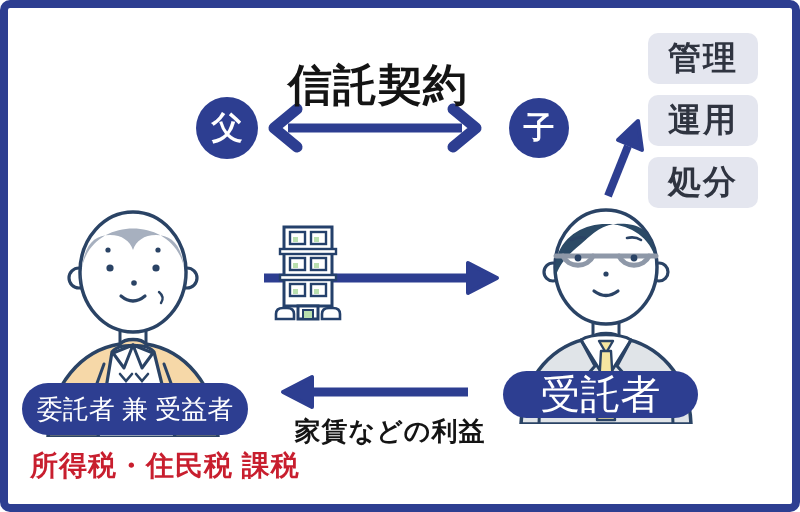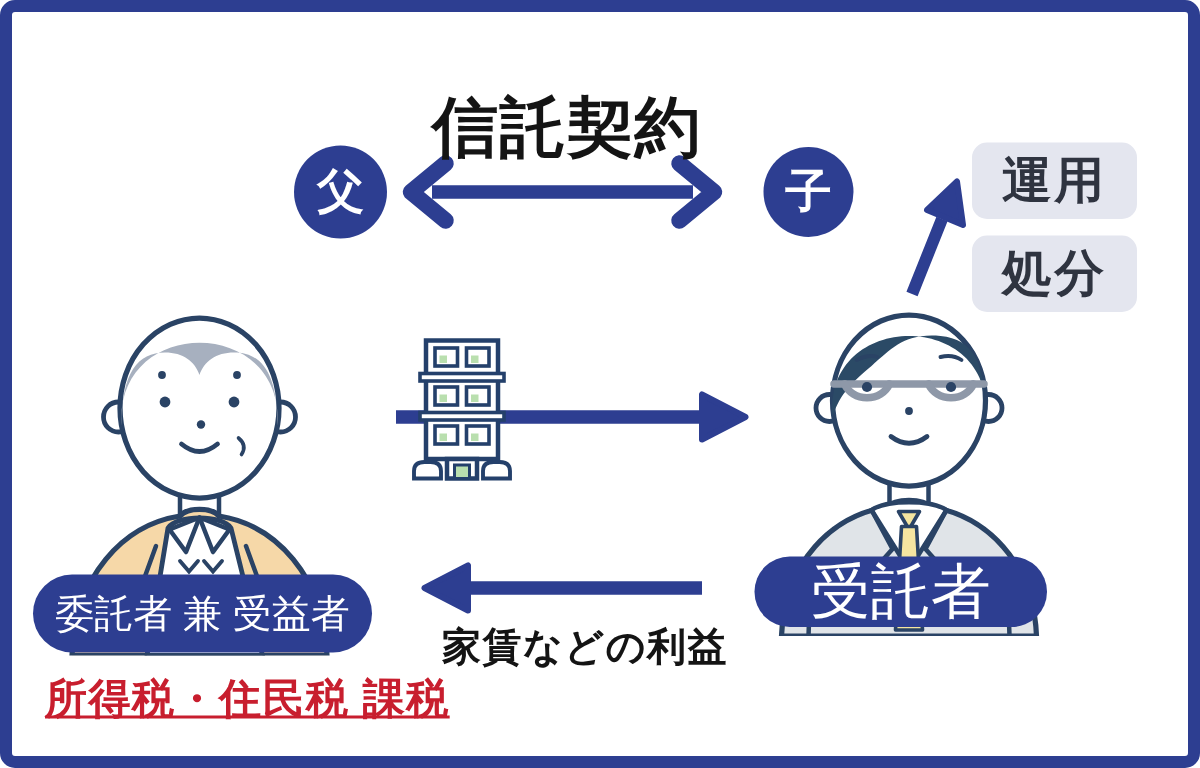--- a/index.html
+++ b/index.html
@@ -66,20 +66,21 @@
       <polygon points="638,121 642,150 618,140" fill="#2d3e91" stroke="#2d3e91" stroke-width="4" stroke-linejoin="round"></polygon>
     </g>
   </svg>
 
   <div class="abs heading center-x" style="left:378px;top:56px;font-size:44px;">信託契約</div>
 
   <div class="badge-circle" style="left:196px;top:97px;width:62px;height:62px;font-size:31px;">父</div>
 
   <div class="badge-circle" style="left:509px;top:98px;width:60px;height:60px;font-size:31px;">子</div>
 
+  <div class="duty-box" style="top:33px;">管理</div>
   <div class="duty-box" style="top:95px;">運用</div>
   <div class="duty-box" style="top:157px;">処分</div>
 
 
 
   <div class="abs heading center-x" style="left:390px;top:414px;font-size:26px;">家賃などの利益</div>
 
   <svg class="building" width="76" height="97" viewBox="0 0 76 97" aria-hidden="true">
     <rect x="14" y="3" width="48" height="79" fill="#ffffff" stroke="#24406b" stroke-width="3"></rect>
 
@@ -179,16 +180,16 @@
     <circle cx="119" cy="66" r="3.4" fill="#2a4365"></circle>
     <circle cx="91" cy="82" r="2.6" fill="#2a4365"></circle>
 
     <path d="M 79,99 Q 91,108 103,99" fill="none" stroke="#2a4365" stroke-width="3.2" stroke-linecap="round"></path>
   </svg>
 
   <div class="pill" style="left:22px;top:383px;width:226px;height:52px;border-radius:26px;font-size:26px;">委託者 兼 受益者</div>
 
   <div class="pill" style="left:503px;top:371px;width:195px;height:47px;border-radius:26px;font-size:40px;">受託者</div>
 
-  <div class="tax-note" style="left:30px;top:447px;text-decoration:underline;">所得税・住民税 課税</div>
+  <div class="tax-note" style="left:30px;top:447px;">所得税・住民税 課税</div>
 
   <div class="frame"></div>
 </div>
 
 </body></html>

